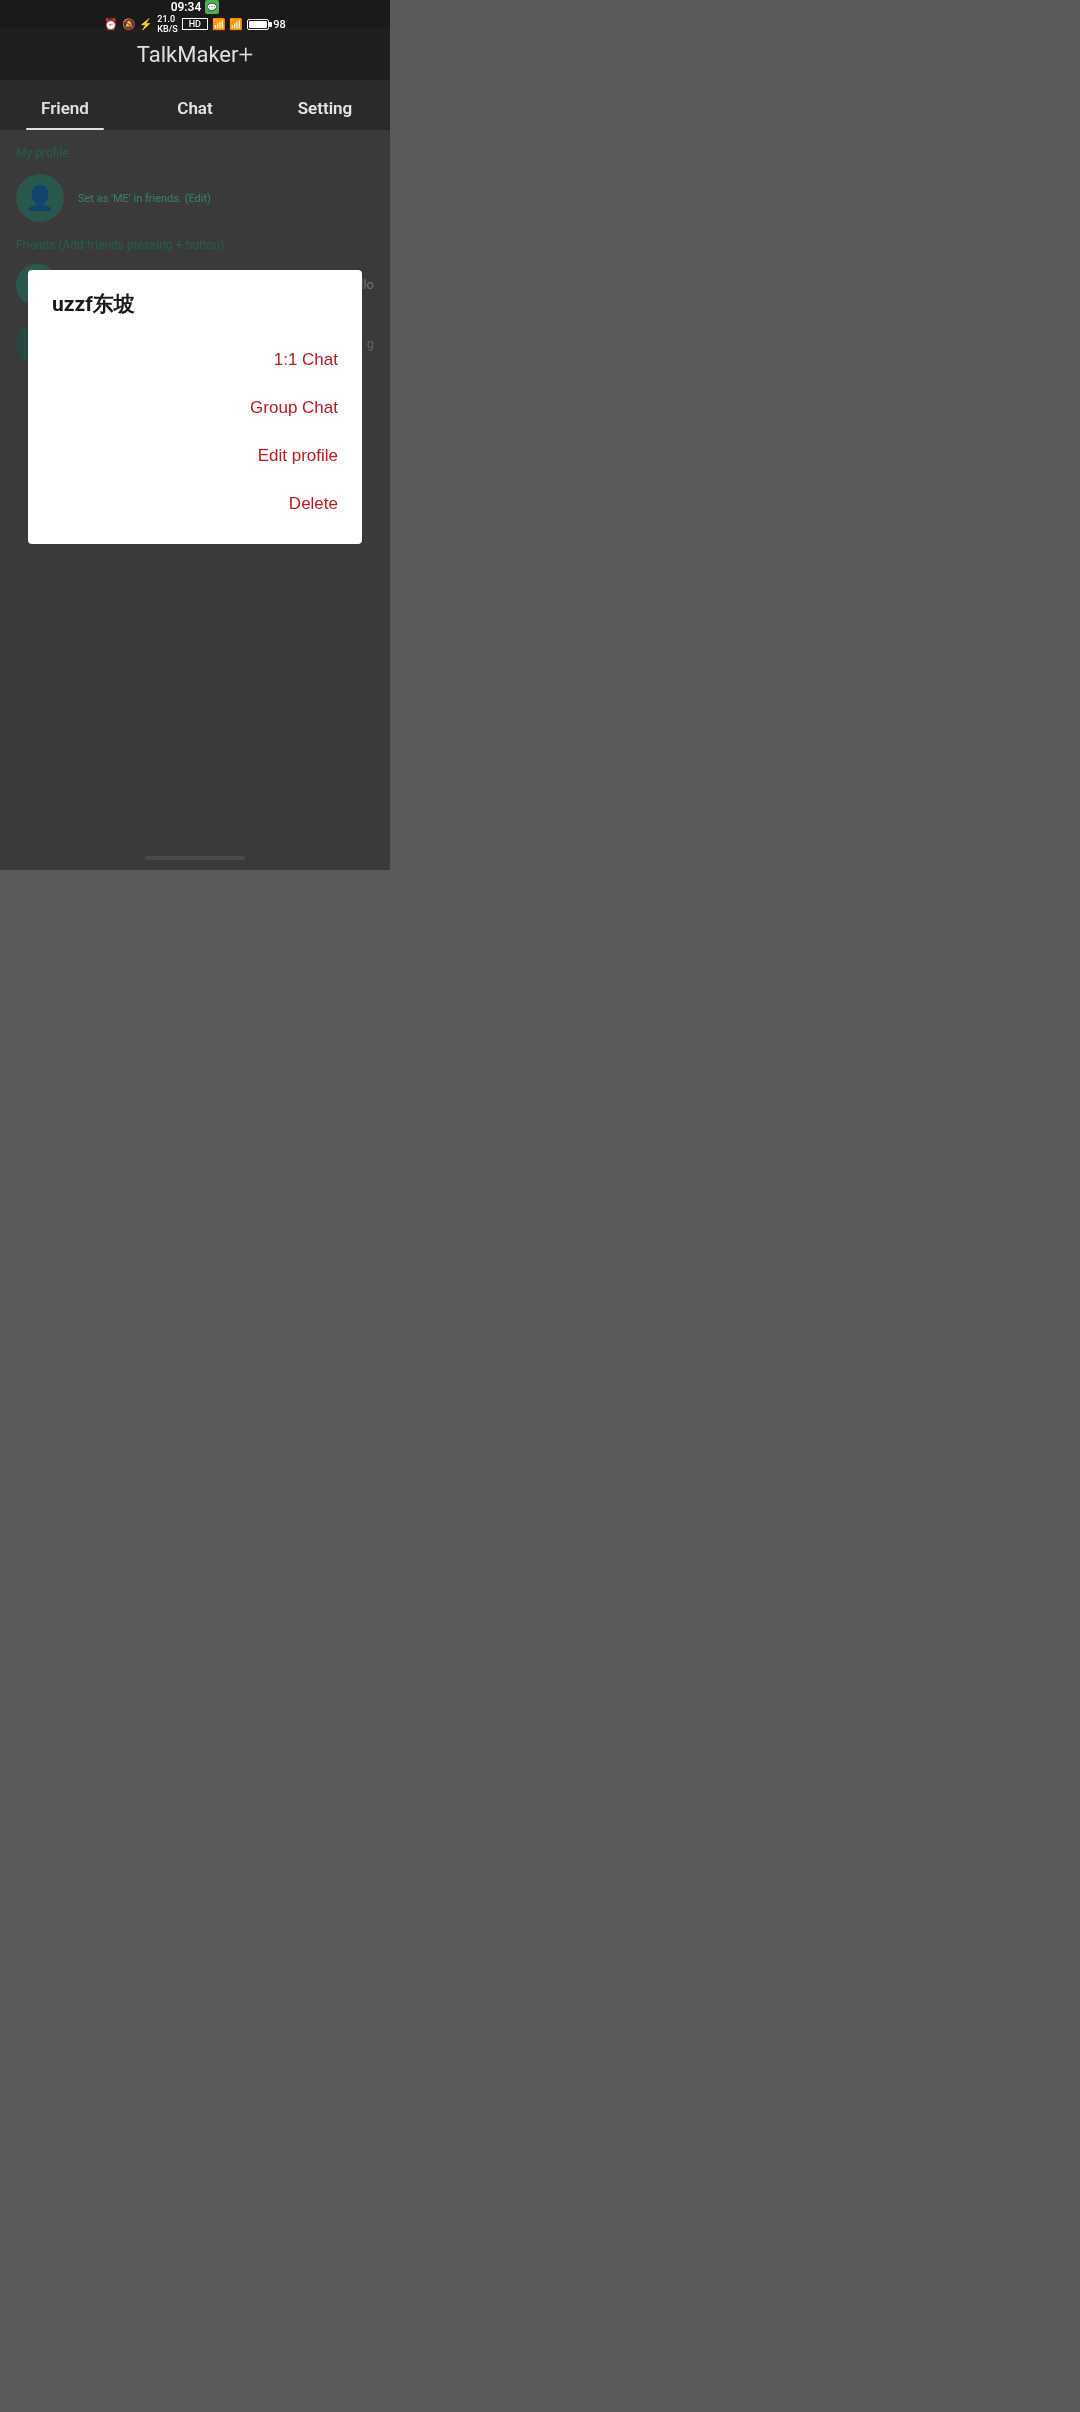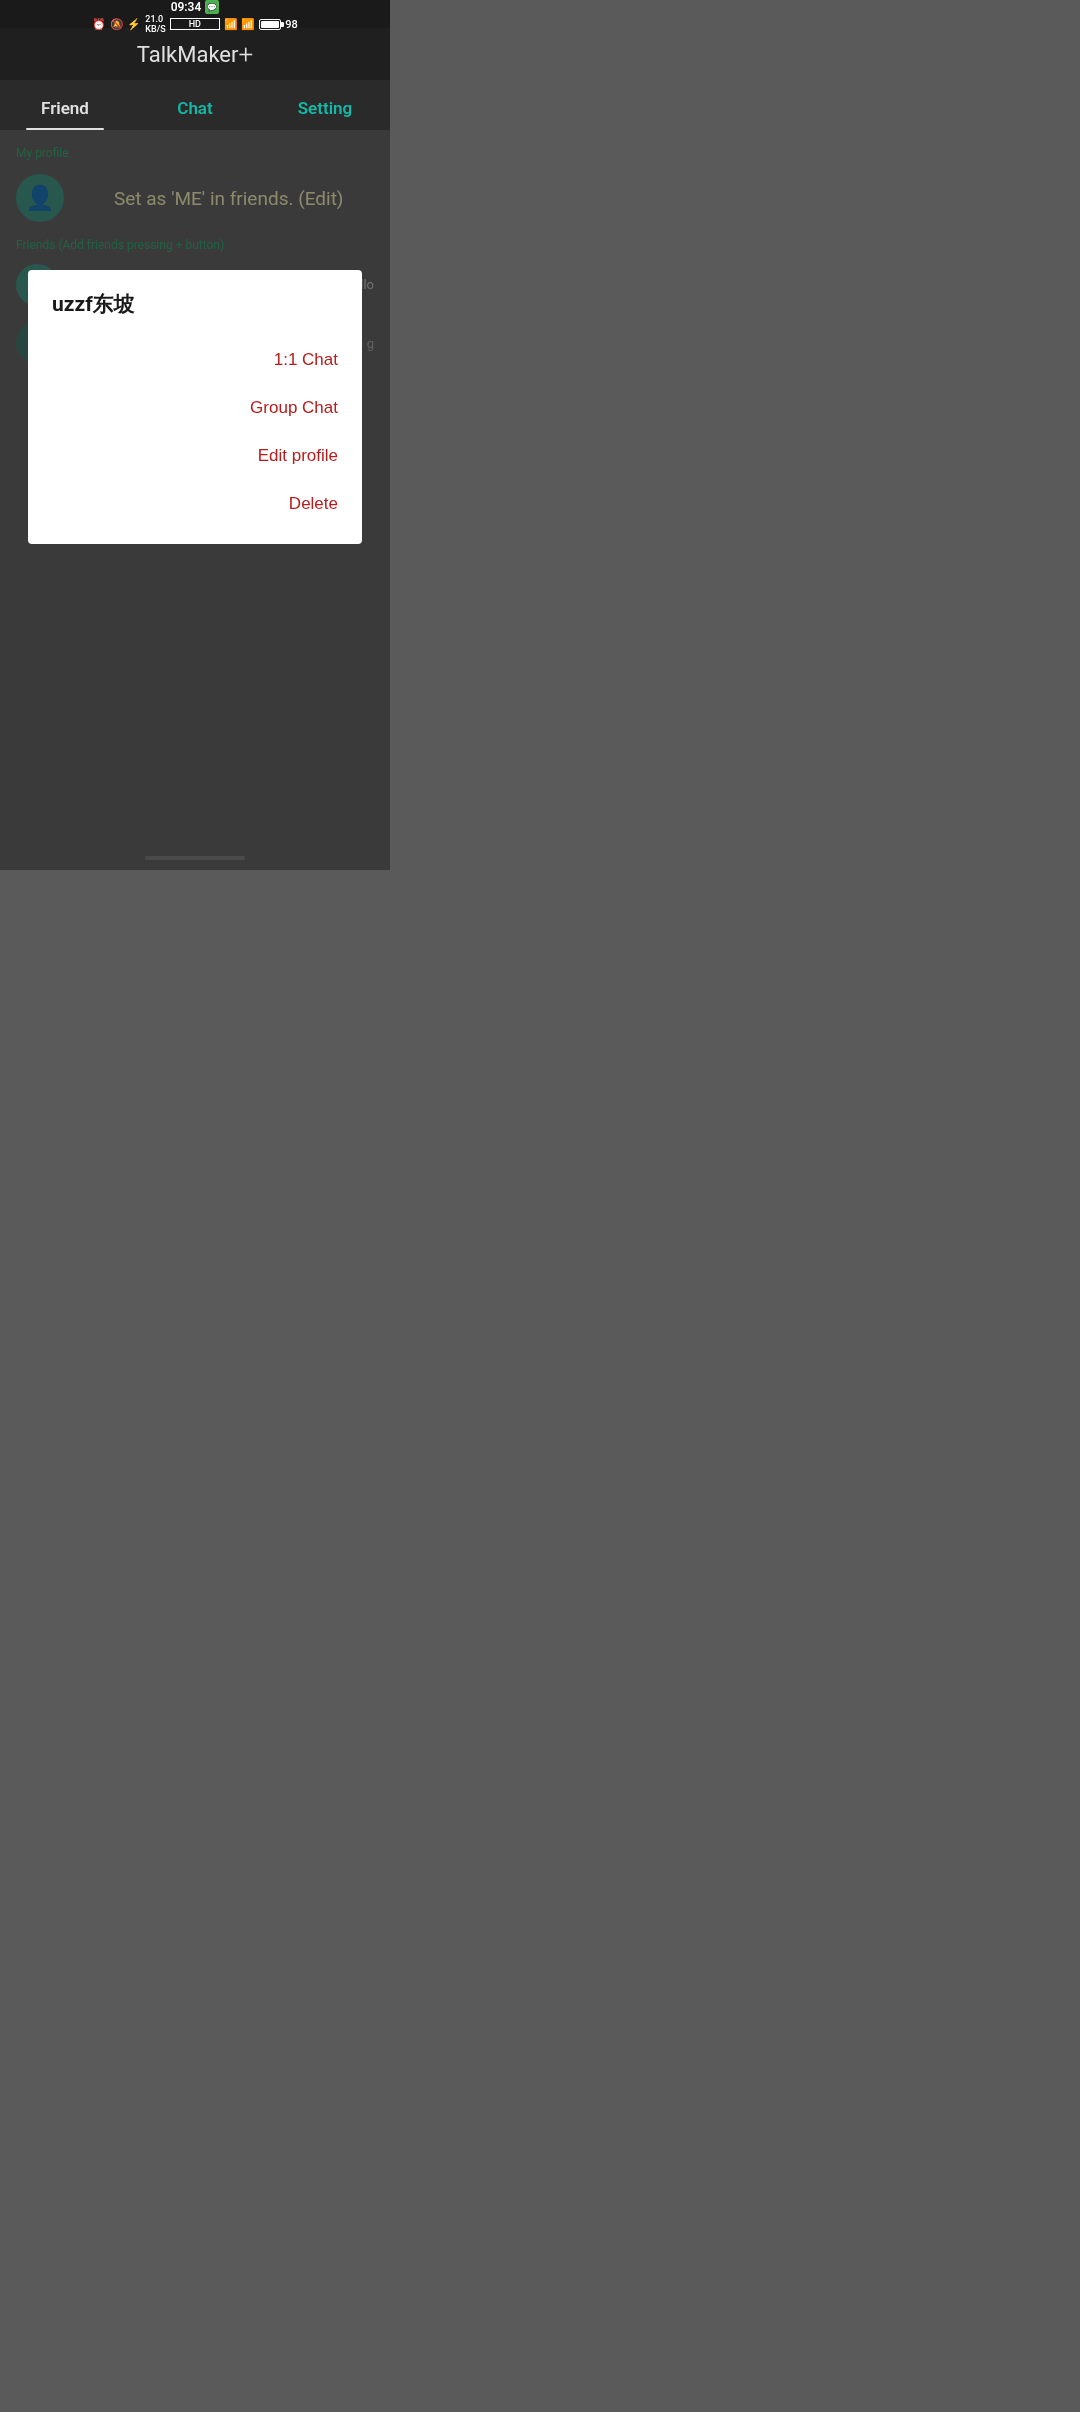--- a/index.html
+++ b/index.html
@@ -87,21 +87,21 @@
       display: flex;
       height: 50px;
       align-items: flex-end;
     }
     .tab-item {
       flex: 1;
       text-align: center;
       padding-bottom: 12px;
       font-size: 17px;
       font-weight: 600;
-      color: #14b8a6;
+      color: #e5e5e5;
       cursor: pointer;
       position: relative;
     }
     .tab-item.active {
       color: #e0e0e0;
     }
     .tab-item.active::after {
       content: '';
       position: absolute;
       bottom: 0;
@@ -142,23 +142,22 @@
     }
     .avatar-icon {
       color: rgba(255,255,255,0.8);
       font-size: 24px;
     }
     .avatar-small {
       width: 42px; height: 42px;
     }
 
     .profile-name {
-      color: #fef9c3;
-      font-size: 19px;
-      margin-left: 36px;
+      color: #5eead4;
+      font-size: 11px;
     }
 
     .friend-row {
       display: flex;
       align-items: center;
       padding: 8px 16px;
       gap: 14px;
     }
     .friend-name {
       color: #e0e0e0;
@@ -227,21 +226,21 @@
 <div class="status-bar">
   <div class="status-left">
     <span class="status-time">09:34</span>
     <span class="chat-icon">💬</span>
   </div>
   <div class="status-right">
     <span>⏰</span>
     <span>🔕</span>
     <span>⚡</span>
     <span style="font-size:9px;">21.0<br>KB/S</span>
-    <span style="font-size:9px;border:1px solid white;padding:0 18px;">HD</span>
+    <span style="font-size:9px;border:1px solid white;padding:0 6px;">HD</span>
     <span>📶</span>
     <span>📶</span>
     <div class="battery">
       <div class="battery-fill"></div>
     </div>
     <span style="font-size:11px;">98</span>
   </div>
 </div>
 
 <div class="app-header">

